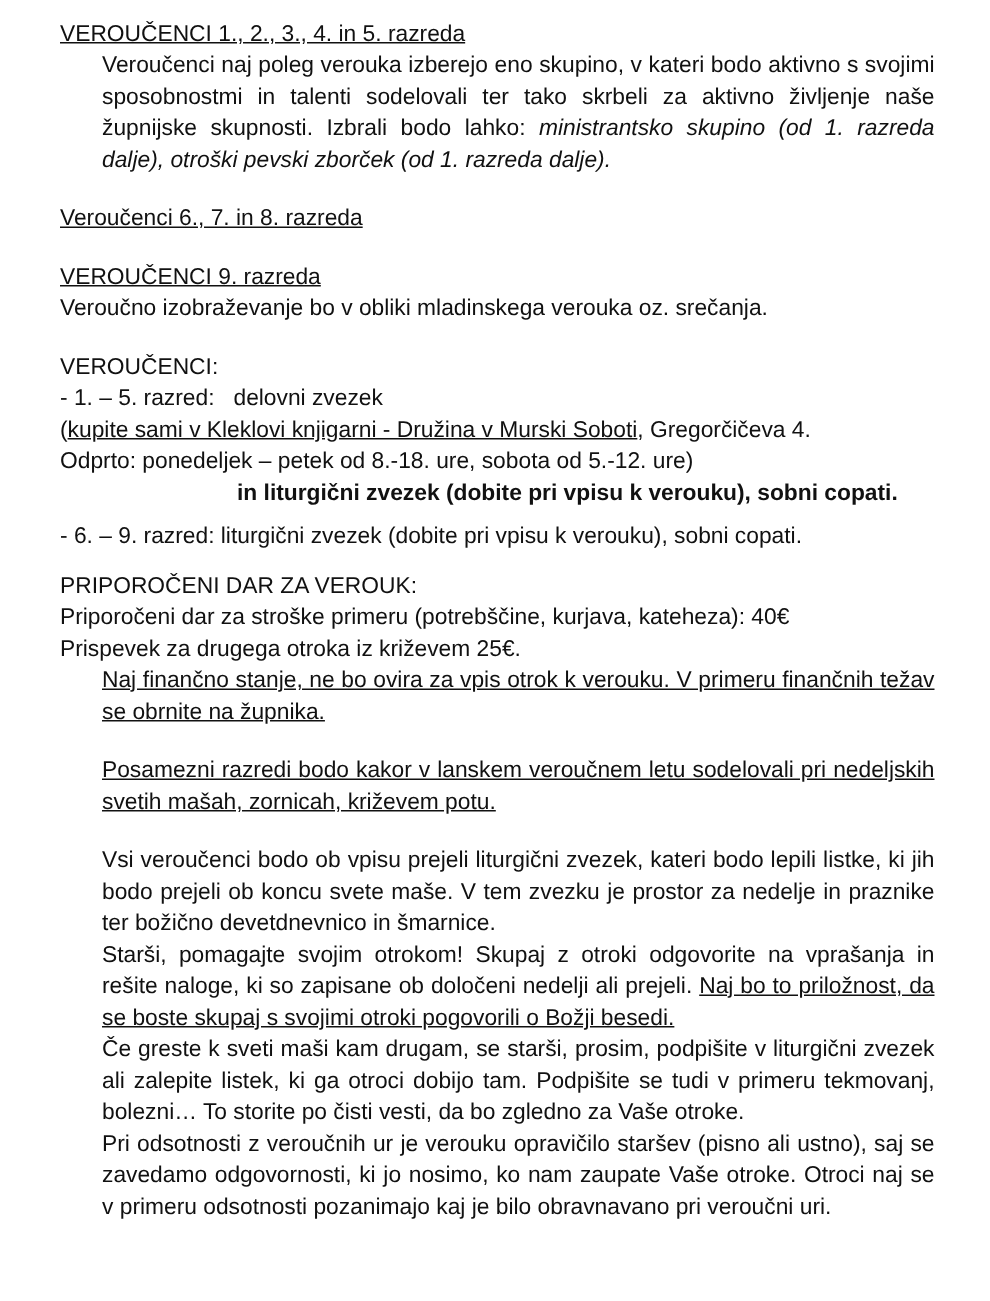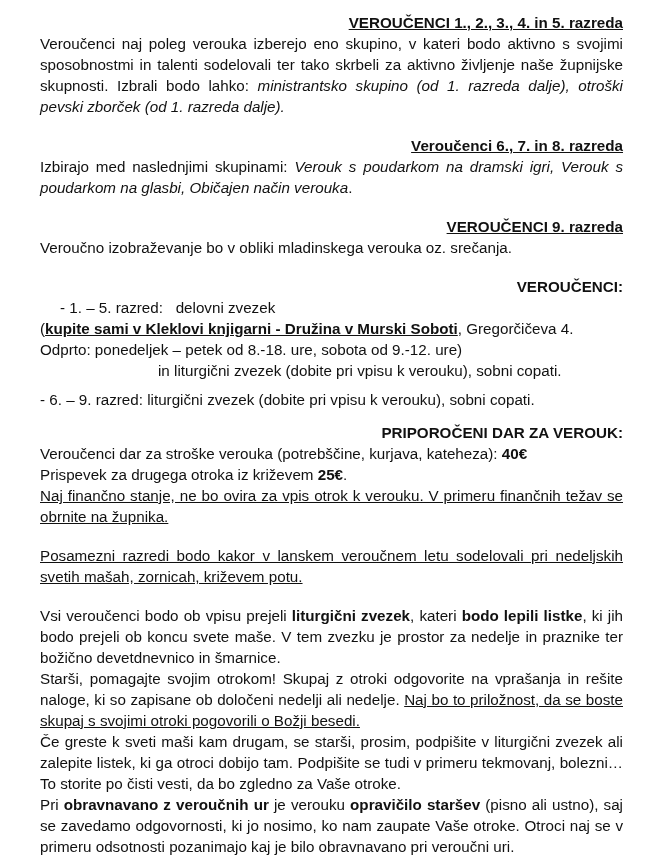--- a/index.html
+++ b/index.html
@@ -5,73 +5,72 @@
   html, body { margin: 0; padding: 0; background: #ffffff; }
   body {
     width: 660px; height: 867px; overflow: hidden;
     font-family: "Liberation Sans", sans-serif;
     color: #111111;
     font-size: 15.2px;
     position: relative;
   }
   .page { position: absolute; left: 40px; top: 12px; width: 583px; }
   .heading {
-    text-align: right; font-weight: bold; font-size: 15.2px;
+    text-align: left; font-weight: normal; font-size: 15.2px;
     line-height: 21px; margin: 0;
   }
   .heading.ul { text-decoration: underline; }
   p { margin: 0; line-height: 21px; }
-  .just { text-align: justify; text-align-last: left; }
+  .just { text-align: justify; text-align-last: left; margin-left: 28px; }
   .it { font-style: italic; }
-  .b { font-weight: bold; }
+  .b { font-weight: normal; }
   .u { text-decoration: underline; }
   .gap-s { height: 8px; }
   .gap-m { height: 12px; }
   .gap-l { height: 18px; }
-  .indent { padding-left: 118px; }
+  .indent { padding-left: 118px; font-weight: bold; }
 </style>
 </head>
 <body>
 
 <div class="page">
 
   <h2 class="heading ul">VEROUČENCI 1., 2., 3., 4. in 5. razreda</h2>
   <p class="just"><span>Veroučenci naj poleg verouka izberejo eno skupino, v kateri bodo aktivno s svojimi sposobnostmi in talenti sodelovali ter tako skrbeli za aktivno življenje naše župnijske skupnosti. Izbrali bodo lahko: </span><span class="it">ministrantsko skupino (od 1. razreda dalje), otroški pevski zborček (od 1. razreda dalje).</span></p>
 
   <div class="gap-l"></div>
 
   <h2 class="heading ul">Veroučenci 6., 7. in 8. razreda</h2>
-  <p class="just"><span>Izbirajo med naslednjimi skupinami: </span><span class="it">Verouk s poudarkom na dramski igri, Verouk s poudarkom na glasbi, Običajen način verouka</span><span>.</span></p>
 
   <div class="gap-l"></div>
 
   <h2 class="heading ul">VEROUČENCI 9. razreda</h2>
   <p>Veroučno izobraževanje bo v obliki mladinskega verouka oz. srečanja.</p>
 
   <div class="gap-l"></div>
 
   <h2 class="heading">VEROUČENCI:</h2>
-  <p style="white-space:pre;margin-left:20px;">- 1. – 5. razred:   delovni zvezek</p>
+  <p style="white-space:pre;">- 1. – 5. razred:   delovni zvezek</p>
   <p><span>(</span><span class="b u">kupite sami v Kleklovi knjigarni - Družina v Murski Soboti</span><span>, Gregorčičeva 4.</span></p>
-  <p>Odprto: ponedeljek – petek od 8.-18. ure, sobota od 9.-12. ure)</p>
+  <p>Odprto: ponedeljek – petek od 8.-18. ure, sobota od 5.-12. ure)</p>
   <p class="indent">in liturgični zvezek (dobite pri vpisu k verouku), sobni copati.</p>
   <div class="gap-s"></div>
   <p>- 6. – 9. razred: liturgični zvezek (dobite pri vpisu k verouku), sobni copati.</p>
 
   <div class="gap-m"></div>
 
   <h2 class="heading">PRIPOROČENI DAR ZA VEROUK:</h2>
-  <p><span>Veroučenci dar za stroške verouka (potrebščine, kurjava, kateheza): </span><span class="b">40€</span></p>
+  <p><span>Priporočeni dar za stroške primeru (potrebščine, kurjava, kateheza): </span><span class="b">40€</span></p>
   <p><span>Prispevek za drugega otroka iz križevem </span><span class="b">25€</span><span>.</span></p>
   <p class="u just">Naj finančno stanje, ne bo ovira za vpis otrok k verouku. V primeru finančnih težav se obrnite na župnika.</p>
 
   <div class="gap-l"></div>
 
   <p class="u just">Posamezni razredi bodo kakor v lanskem veroučnem letu sodelovali pri nedeljskih svetih mašah, zornicah, križevem potu.</p>
 
   <div class="gap-l"></div>
 
   <p class="just"><span>Vsi veroučenci bodo ob vpisu prejeli </span><span class="b">liturgični zvezek</span><span>, kateri </span><span class="b">bodo lepili listke</span><span>, ki jih bodo prejeli ob koncu svete maše. V tem zvezku je prostor za nedelje in praznike ter božično devetdnevnico in šmarnice.</span></p>
-  <p class="just"><span>Starši, pomagajte svojim otrokom! Skupaj z otroki odgovorite na vprašanja in rešite naloge, ki so zapisane ob določeni nedelji ali nedelje. </span><span class="u">Naj bo to priložnost, da se boste skupaj s svojimi otroki pogovorili o Božji besedi.</span></p>
+  <p class="just"><span>Starši, pomagajte svojim otrokom! Skupaj z otroki odgovorite na vprašanja in rešite naloge, ki so zapisane ob določeni nedelji ali prejeli. </span><span class="u">Naj bo to priložnost, da se boste skupaj s svojimi otroki pogovorili o Božji besedi.</span></p>
   <p class="just">Če greste k sveti maši kam drugam, se starši, prosim, podpišite v liturgični zvezek ali zalepite listek, ki ga otroci dobijo tam. Podpišite se tudi v primeru tekmovanj, bolezni… To storite po čisti vesti, da bo zgledno za Vaše otroke.</p>
-  <p class="just"><span>Pri </span><span class="b">obravnavano z veroučnih ur</span><span> je verouku </span><span class="b">opravičilo staršev</span><span> (pisno ali ustno), saj se zavedamo odgovornosti, ki jo nosimo, ko nam zaupate Vaše otroke. Otroci naj se v primeru odsotnosti pozanimajo kaj je bilo obravnavano pri veroučni uri.</span></p>
+  <p class="just"><span>Pri </span><span class="b">odsotnosti z veroučnih ur</span><span> je verouku </span><span class="b">opravičilo staršev</span><span> (pisno ali ustno), saj se zavedamo odgovornosti, ki jo nosimo, ko nam zaupate Vaše otroke. Otroci naj se v primeru odsotnosti pozanimajo kaj je bilo obravnavano pri veroučni uri.</span></p>
 
 </div>
 
 </body></html>

